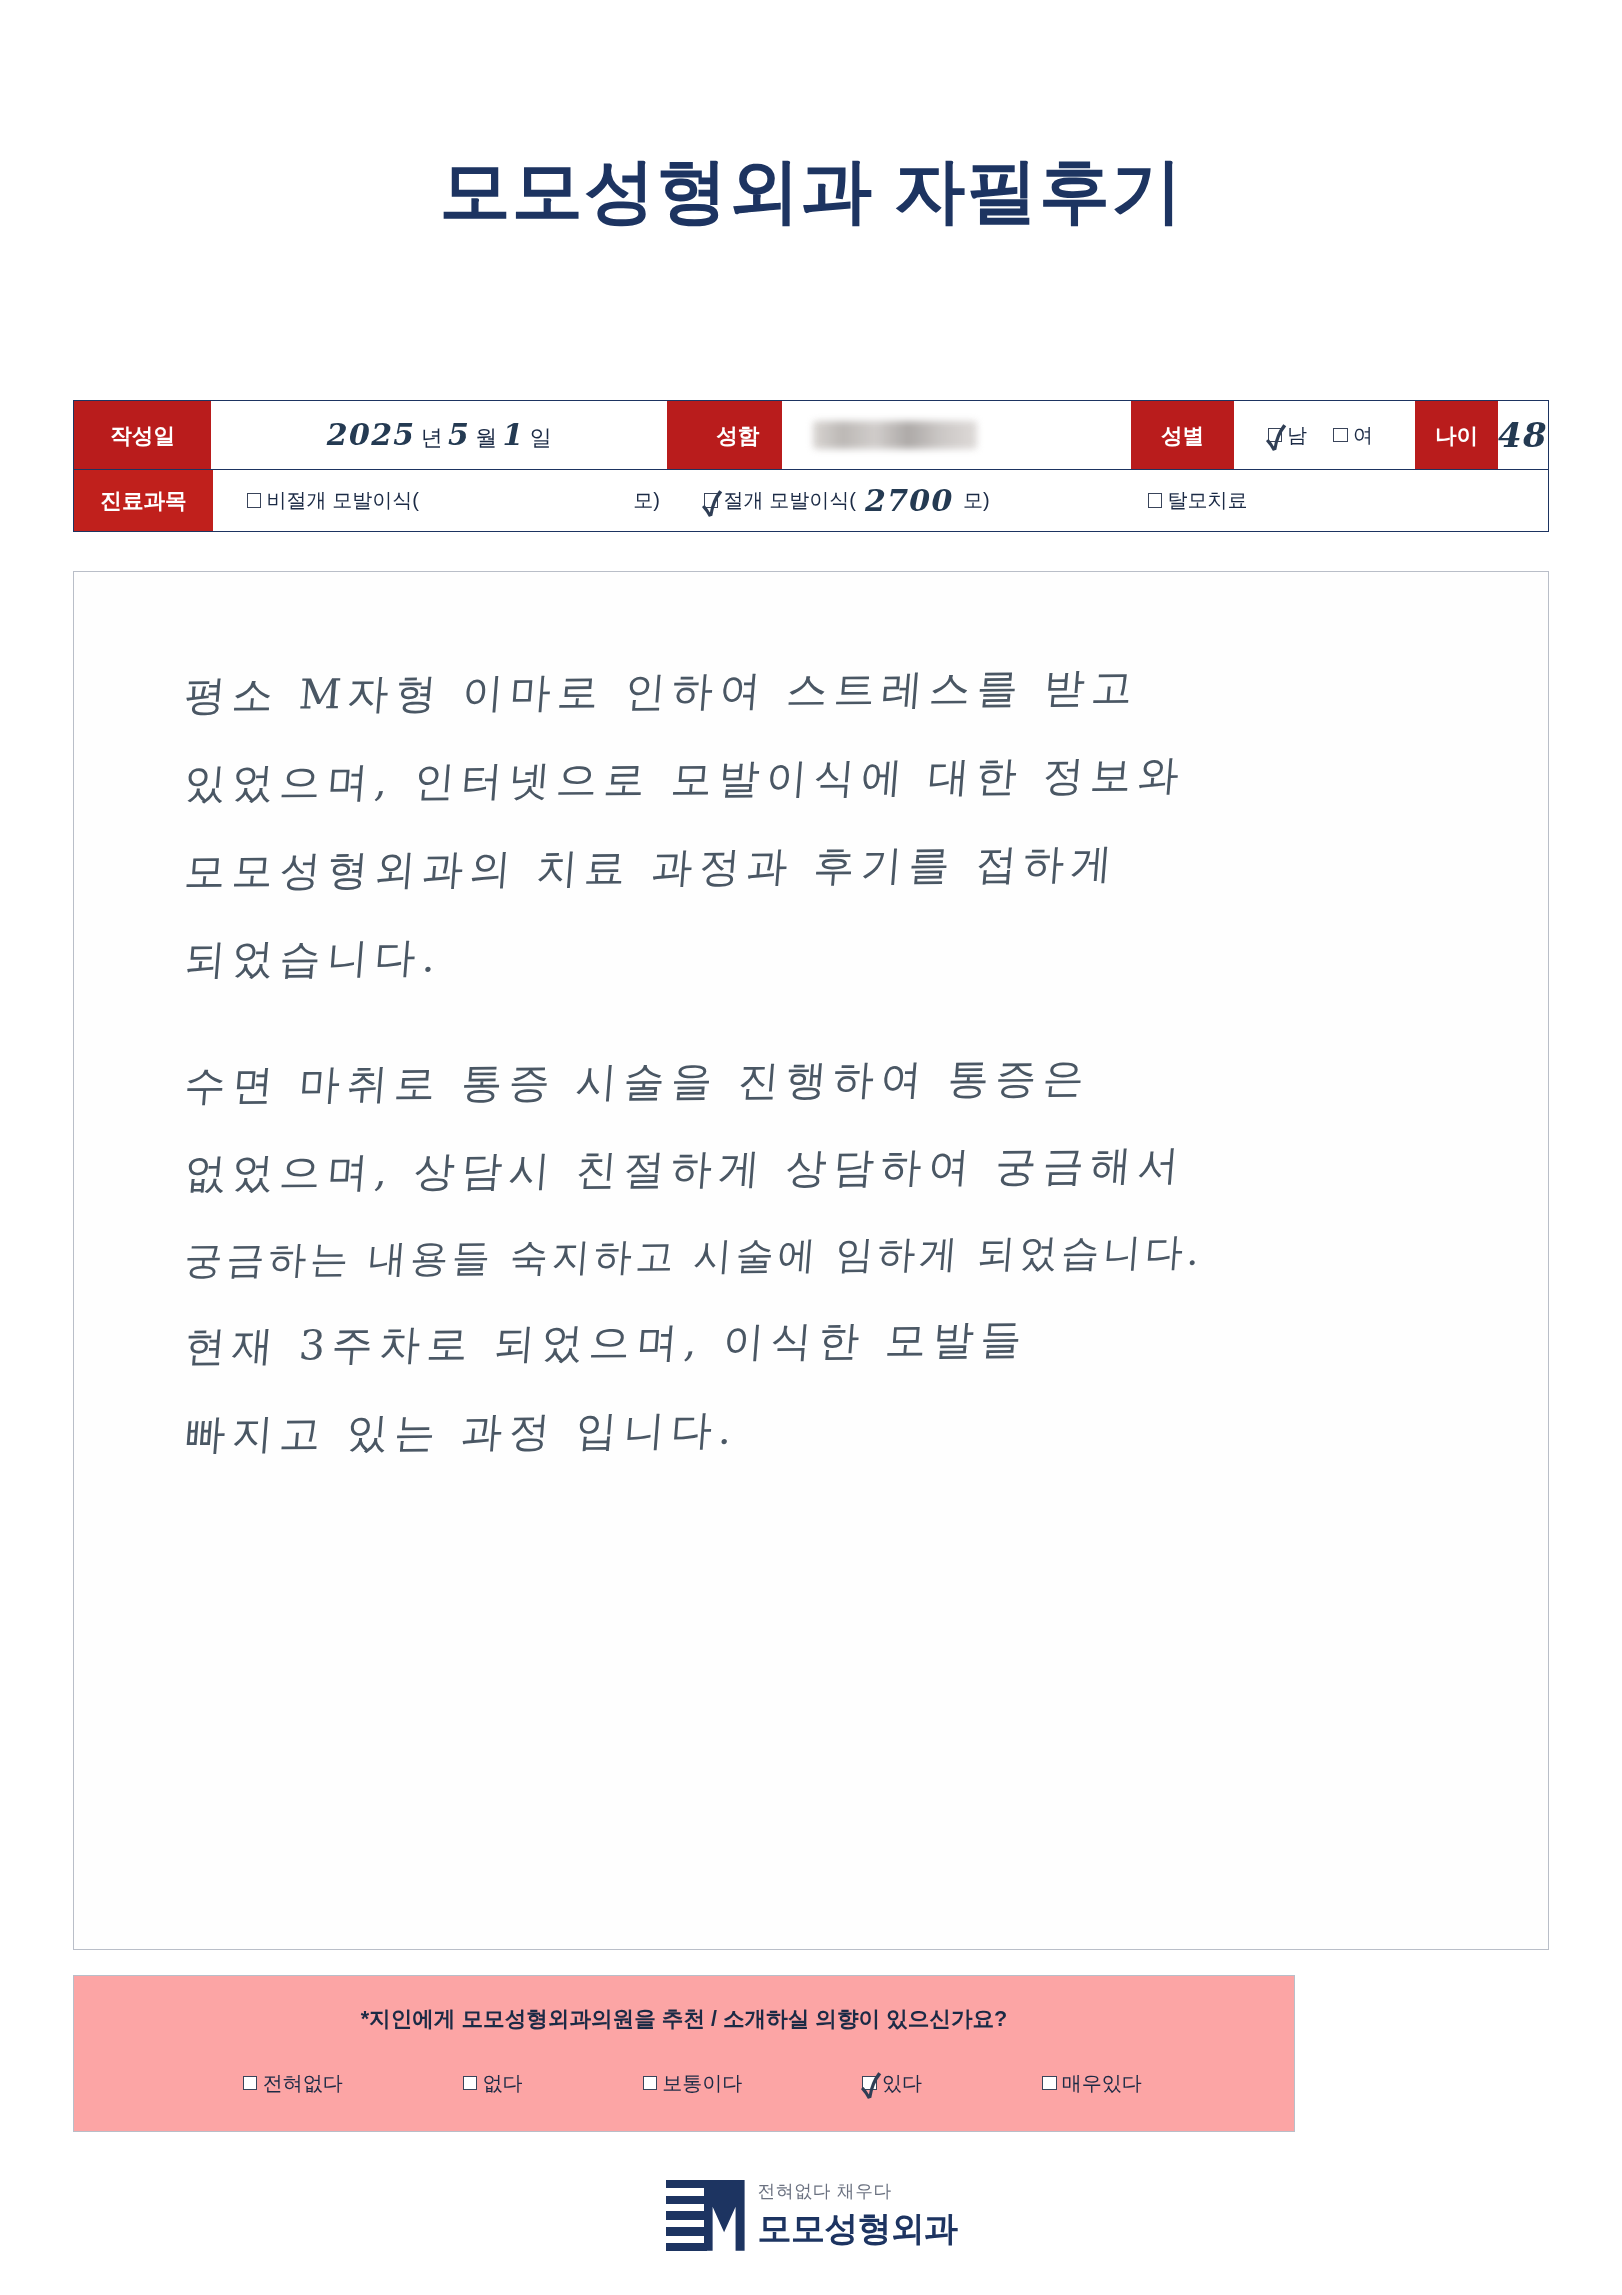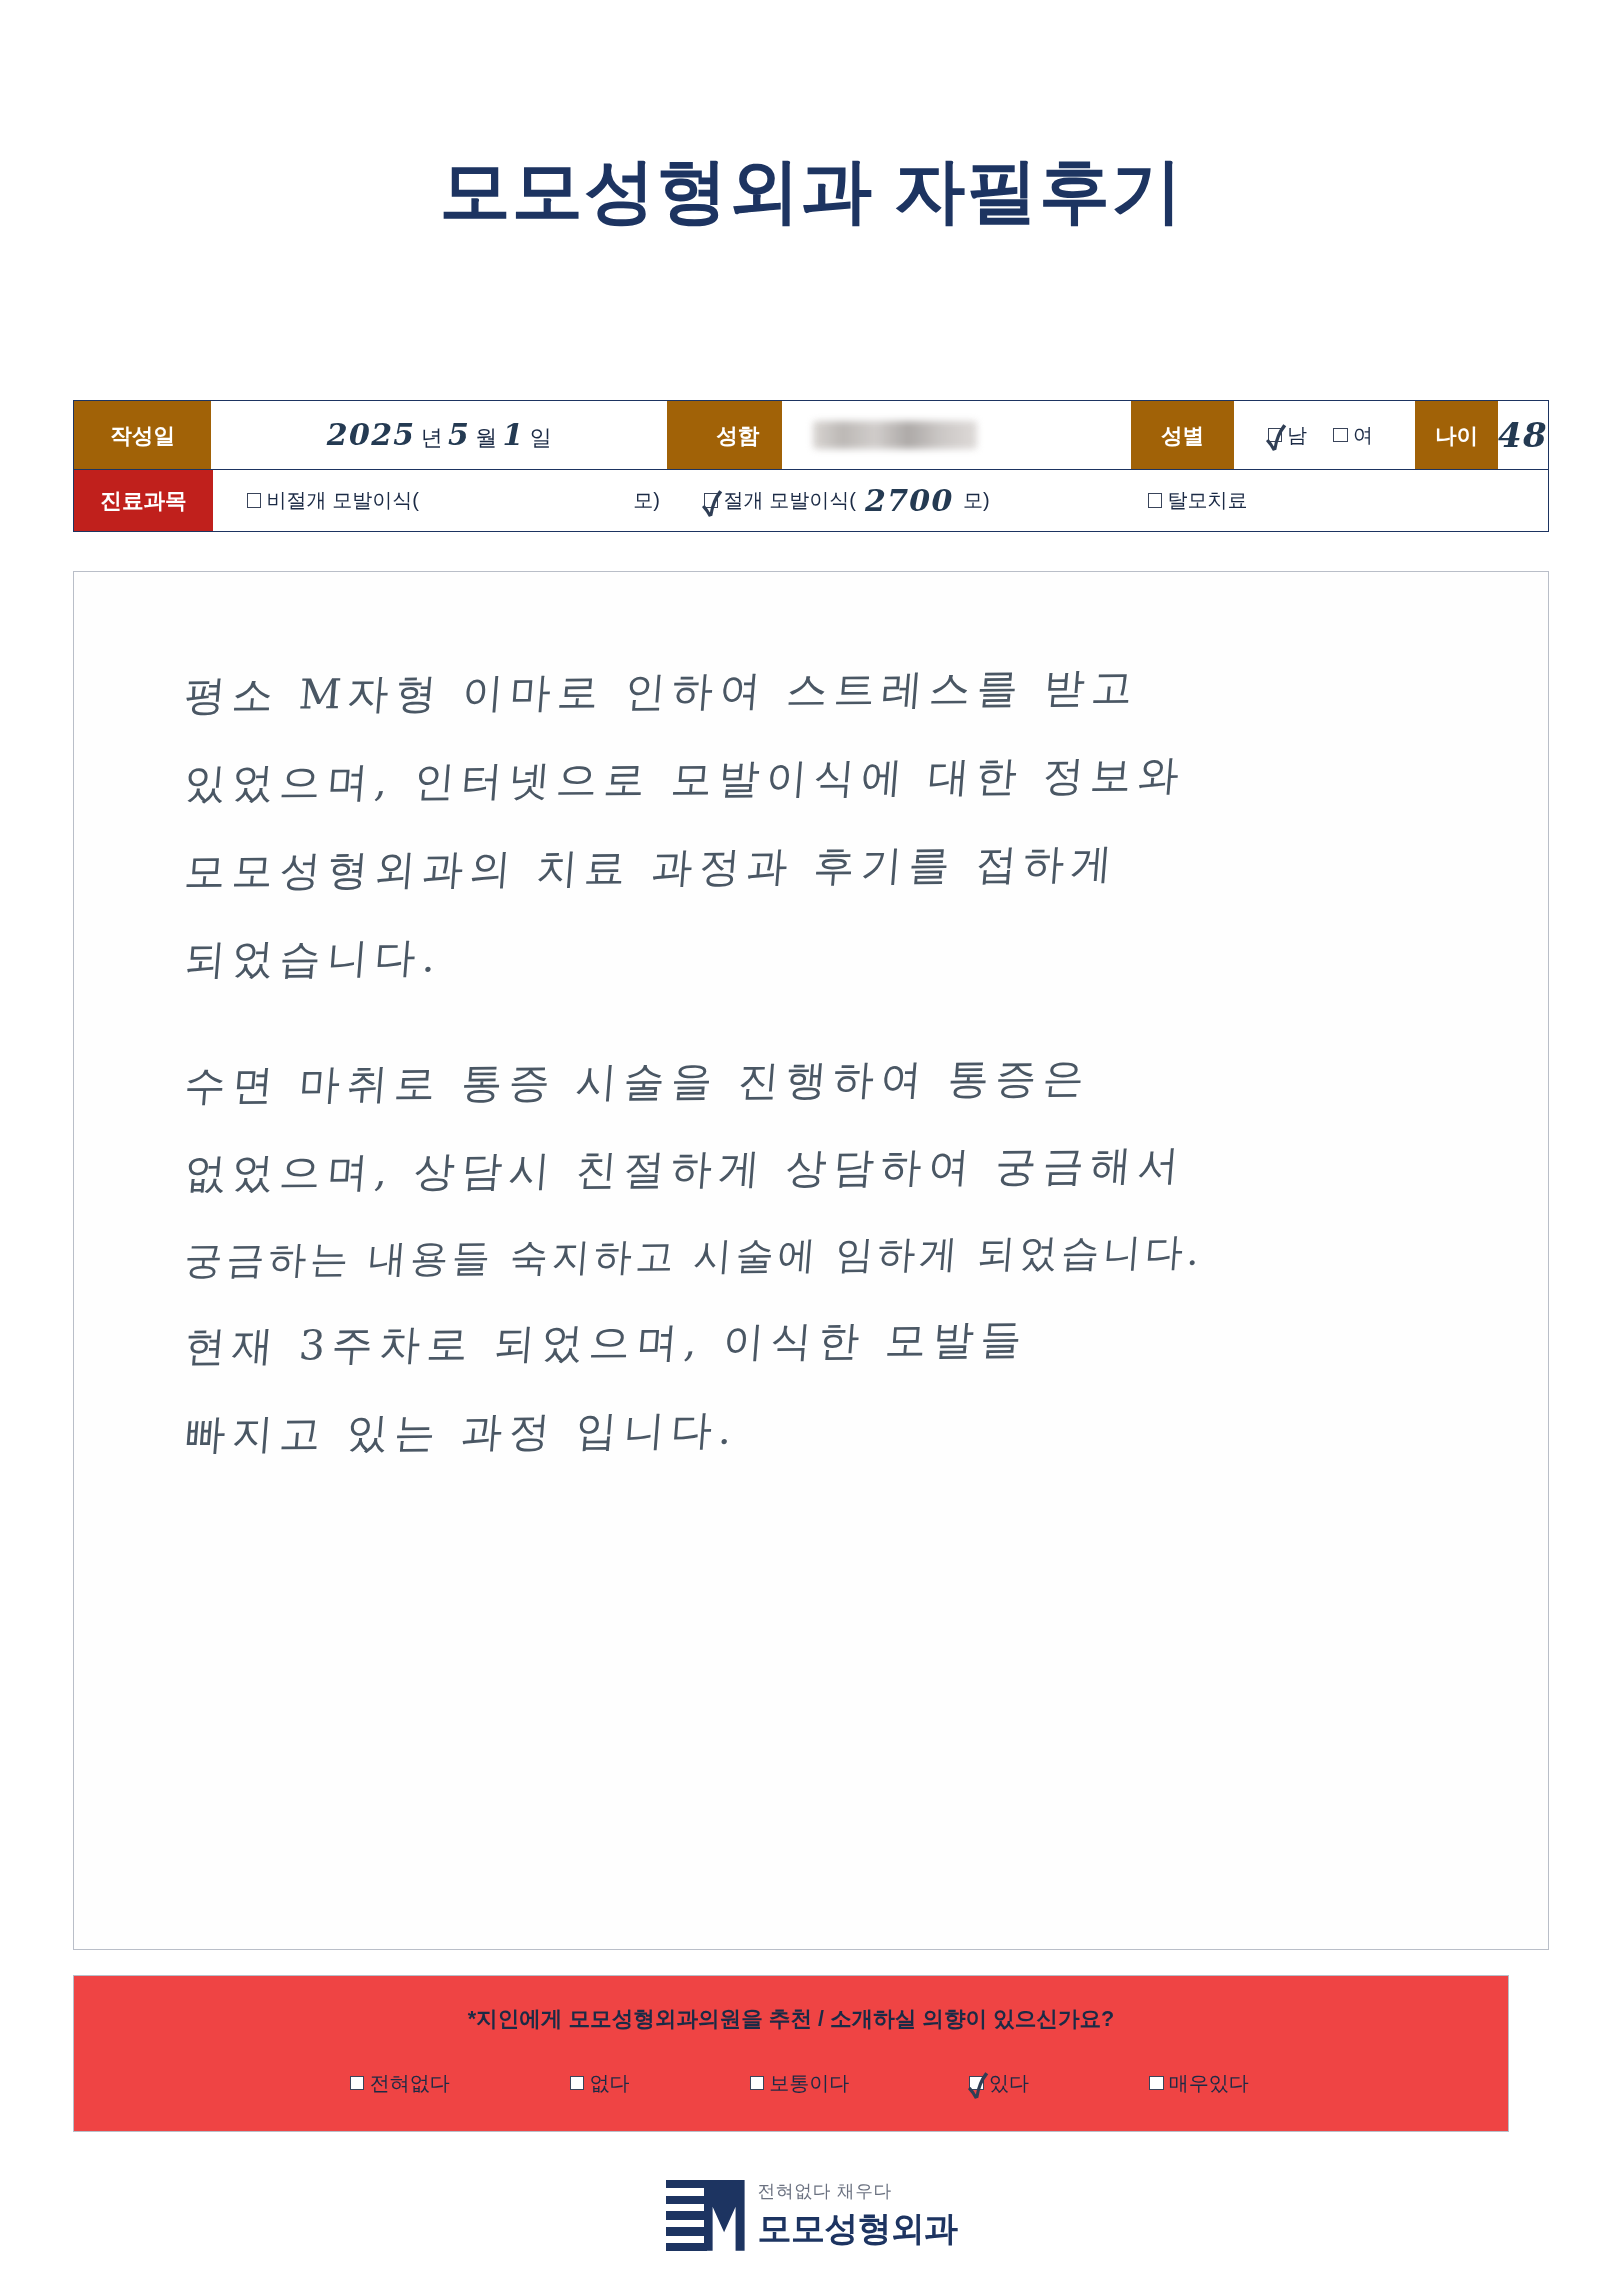--- a/index.html
+++ b/index.html
@@ -48,21 +48,21 @@
   .row {
     display: flex;
     align-items: stretch;
     width: 100%;
     box-sizing: border-box;
   }
   .row1 { height: 68px; }
   .row2 { height: 62px; border-top: 1.3px solid #1d3461; }
 
   .lbl {
-    background: #a16207;
+    background: #b91c1c;
     color: #ffffff;
     font-size: 21.6px;
     font-weight: bold;
     display: flex;
     align-items: center;
     justify-content: center;
     box-sizing: border-box;
   }
   .lbl.red { background: #c0201c; }
 
@@ -185,25 +185,25 @@
     opacity: .88;
     white-space: nowrap;
   }
   .hw-gap { height: 38px; }
 
   
   .rec-box {
     position: absolute;
     left: 73px;
     top: 1975px;
-    width: 1436px;
+    width: 1222px;
     height: 157px;
     border: 1.3px solid #b9bec8;
     box-sizing: border-box;
-    background: #ef4444;
+    background: #fca5a5;
   }
   .rec-q {
     text-align: center;
     font-size: 21.6px;
     font-weight: bold;
     color: #1b2a45;
     margin-top: 27.5px;
   }
   .rec-opts {
     display: flex;

